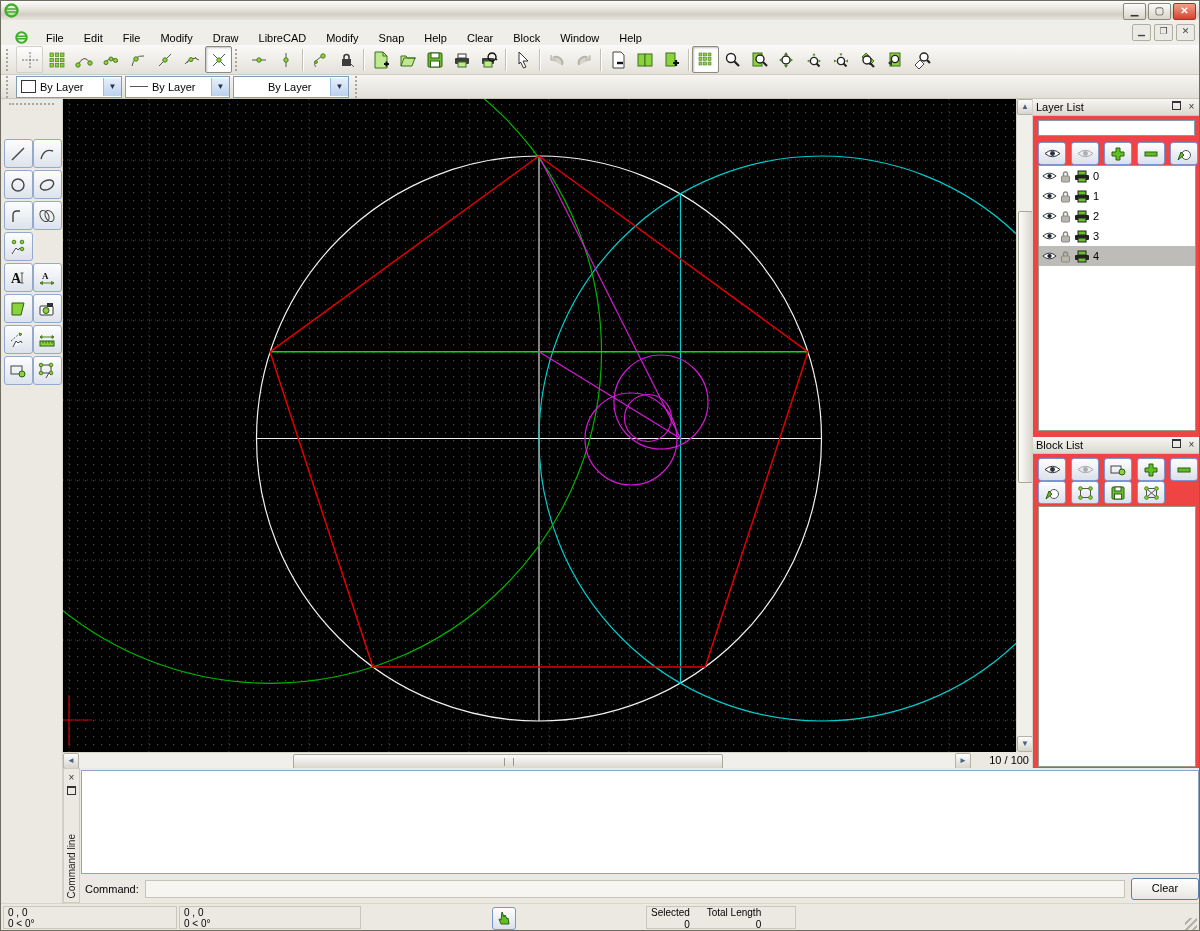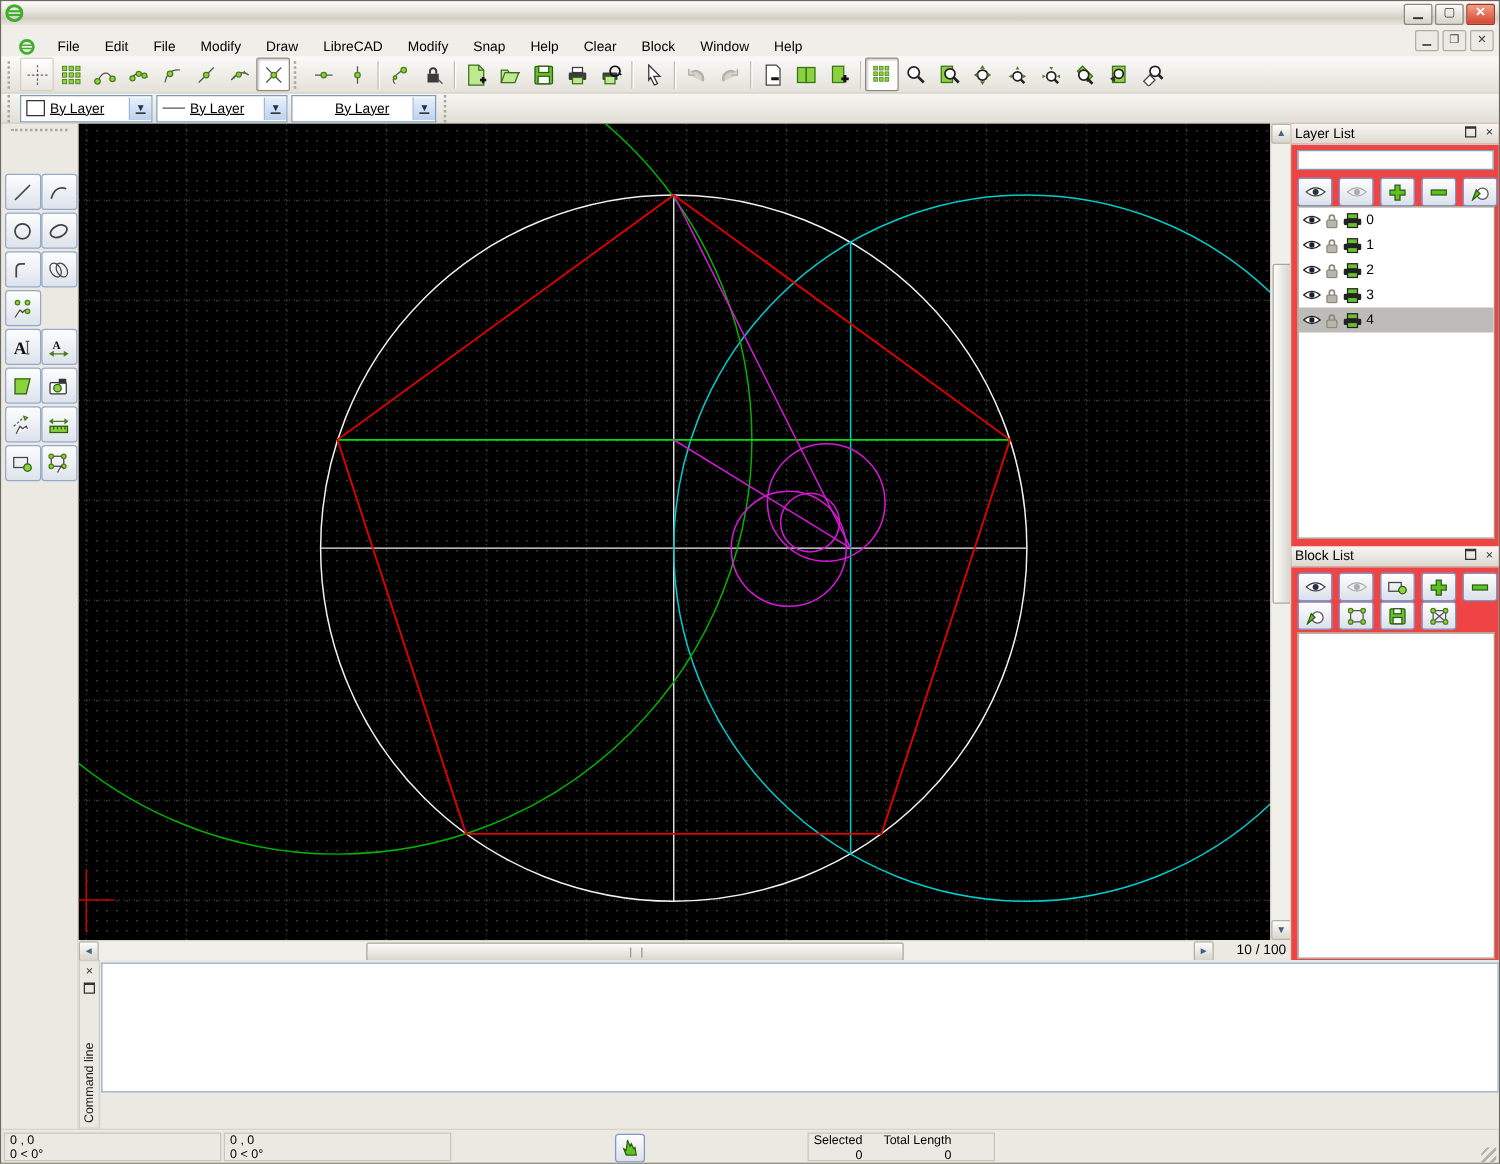--- a/index.html
+++ b/index.html
@@ -11,21 +11,21 @@
   .winbtns{position:absolute;right:3px;top:2px;display:flex;gap:2px;}
   .winbtn{width:21px;height:15px;border:1px solid #8a877c;border-radius:2px;background:linear-gradient(180deg,#fbfbfa,#d8d4ca);font-size:10px;line-height:13px;text-align:center;color:#333;}
   .winbtn.close{background:linear-gradient(180deg,#f0a088,#d54430);color:#fff;font-weight:bold;border-color:#9c3526;}
   
   .menubar{position:absolute;left:0;top:19px;width:100%;height:36px;background:#f0eee9;border-bottom:1px solid #d8d4ca;display:flex;align-items:center;padding-left:14px;box-sizing:border-box;}
   .menuitem{padding:3px 10px;cursor:default;}
   .mdibtns{position:absolute;right:4px;top:4px;display:flex;gap:3px;}
   .mdibtn{width:17px;height:15px;border:1px solid #b0ada2;border-radius:2px;background:#eceae4;font-size:9px;line-height:13px;text-align:center;color:#444;}
   
   .tb1{position:absolute;left:0;top:44px;width:100%;height:30px;background:linear-gradient(180deg,#fbfaf8,#e4e1d9);border-bottom:1px solid #cfccc2;display:flex;align-items:center;padding-left:2px;box-sizing:border-box;}
-  .tb2{position:absolute;left:0;top:74px;width:100%;height:24px;background:linear-gradient(180deg,#f6f5f2,#e2dfd7);border-bottom:1px solid #c9c6bc;display:flex;align-items:center;padding-left:2px;box-sizing:border-box;text-decoration:underline;}
+  .tb2{position:absolute;left:0;top:74px;width:100%;height:24px;background:linear-gradient(180deg,#f6f5f2,#e2dfd7);border-bottom:1px solid #c9c6bc;display:flex;align-items:center;padding-left:2px;box-sizing:border-box;}
   .grip{width:5px;height:22px;border-left:2px dotted #a9a69b;margin:0 3px;}
   .sepv{width:1px;height:22px;background:#c2bfb4;margin:0 3px;box-shadow:1px 0 0 #fff;}
   .tbtn{width:25px;height:25px;border:1px solid transparent;border-radius:2px;display:flex;align-items:center;justify-content:center;background:transparent;}
   .tbtn.raised{border-color:#d3d0c7;background:linear-gradient(180deg,#fefefd,#e9e6df);}
   .tbtn.active{border-color:#8d8a80;background:#fff;box-shadow:inset 1px 1px 2px rgba(0,0,0,.25);}
   .tbtn.disabled svg *{stroke:#b5b2a8 !important;fill:#d6d3ca !important;}
   .combo{height:20px;background:#fff;border:1px solid #7f9db9;display:flex;align-items:center;margin-right:3px;position:relative;}
   .combo .cval{flex:1;padding-left:4px;white-space:nowrap;overflow:hidden;}
   .combo .cbtn{width:17px;height:18px;margin:0;background:linear-gradient(180deg,#e8f0fb,#bcd2ee);border-left:1px solid #9ebadf;color:#20314e;font-size:8px;text-align:center;line-height:18px;}
   .cswatch{width:13px;height:11px;border:1px solid #333;background:#fff;margin-left:4px;}
@@ -722,20 +722,25 @@
     </div>
   </div>
 
   <div class="cmddock">
     <div class="cmdtab">
       <span class="dockbtn">×</span>
       <span class="dockbtn"><span class="floatglyph"></span></span>
       <span class="vlabel">Command line</span>
     </div>
     <div class="cmdhistory"></div>
+    <div class="cmdrow">
+      <span class="cmdlabel">Command:</span>
+      <input class="cmdinput" value="" style="">
+      <span class="clearbtn">Clear</span>
+    </div>
   </div>
 
   <div class="statusbar">
     <div class="sgroup" style="left:2px;width:174px;">
       <div>0 , 0</div>
       <div>0 &lt; 0°</div>
     </div>
     <div class="sgroup" style="left:178px;width:182px;">
       <div>0 , 0</div>
       <div>0 &lt; 0°</div>

